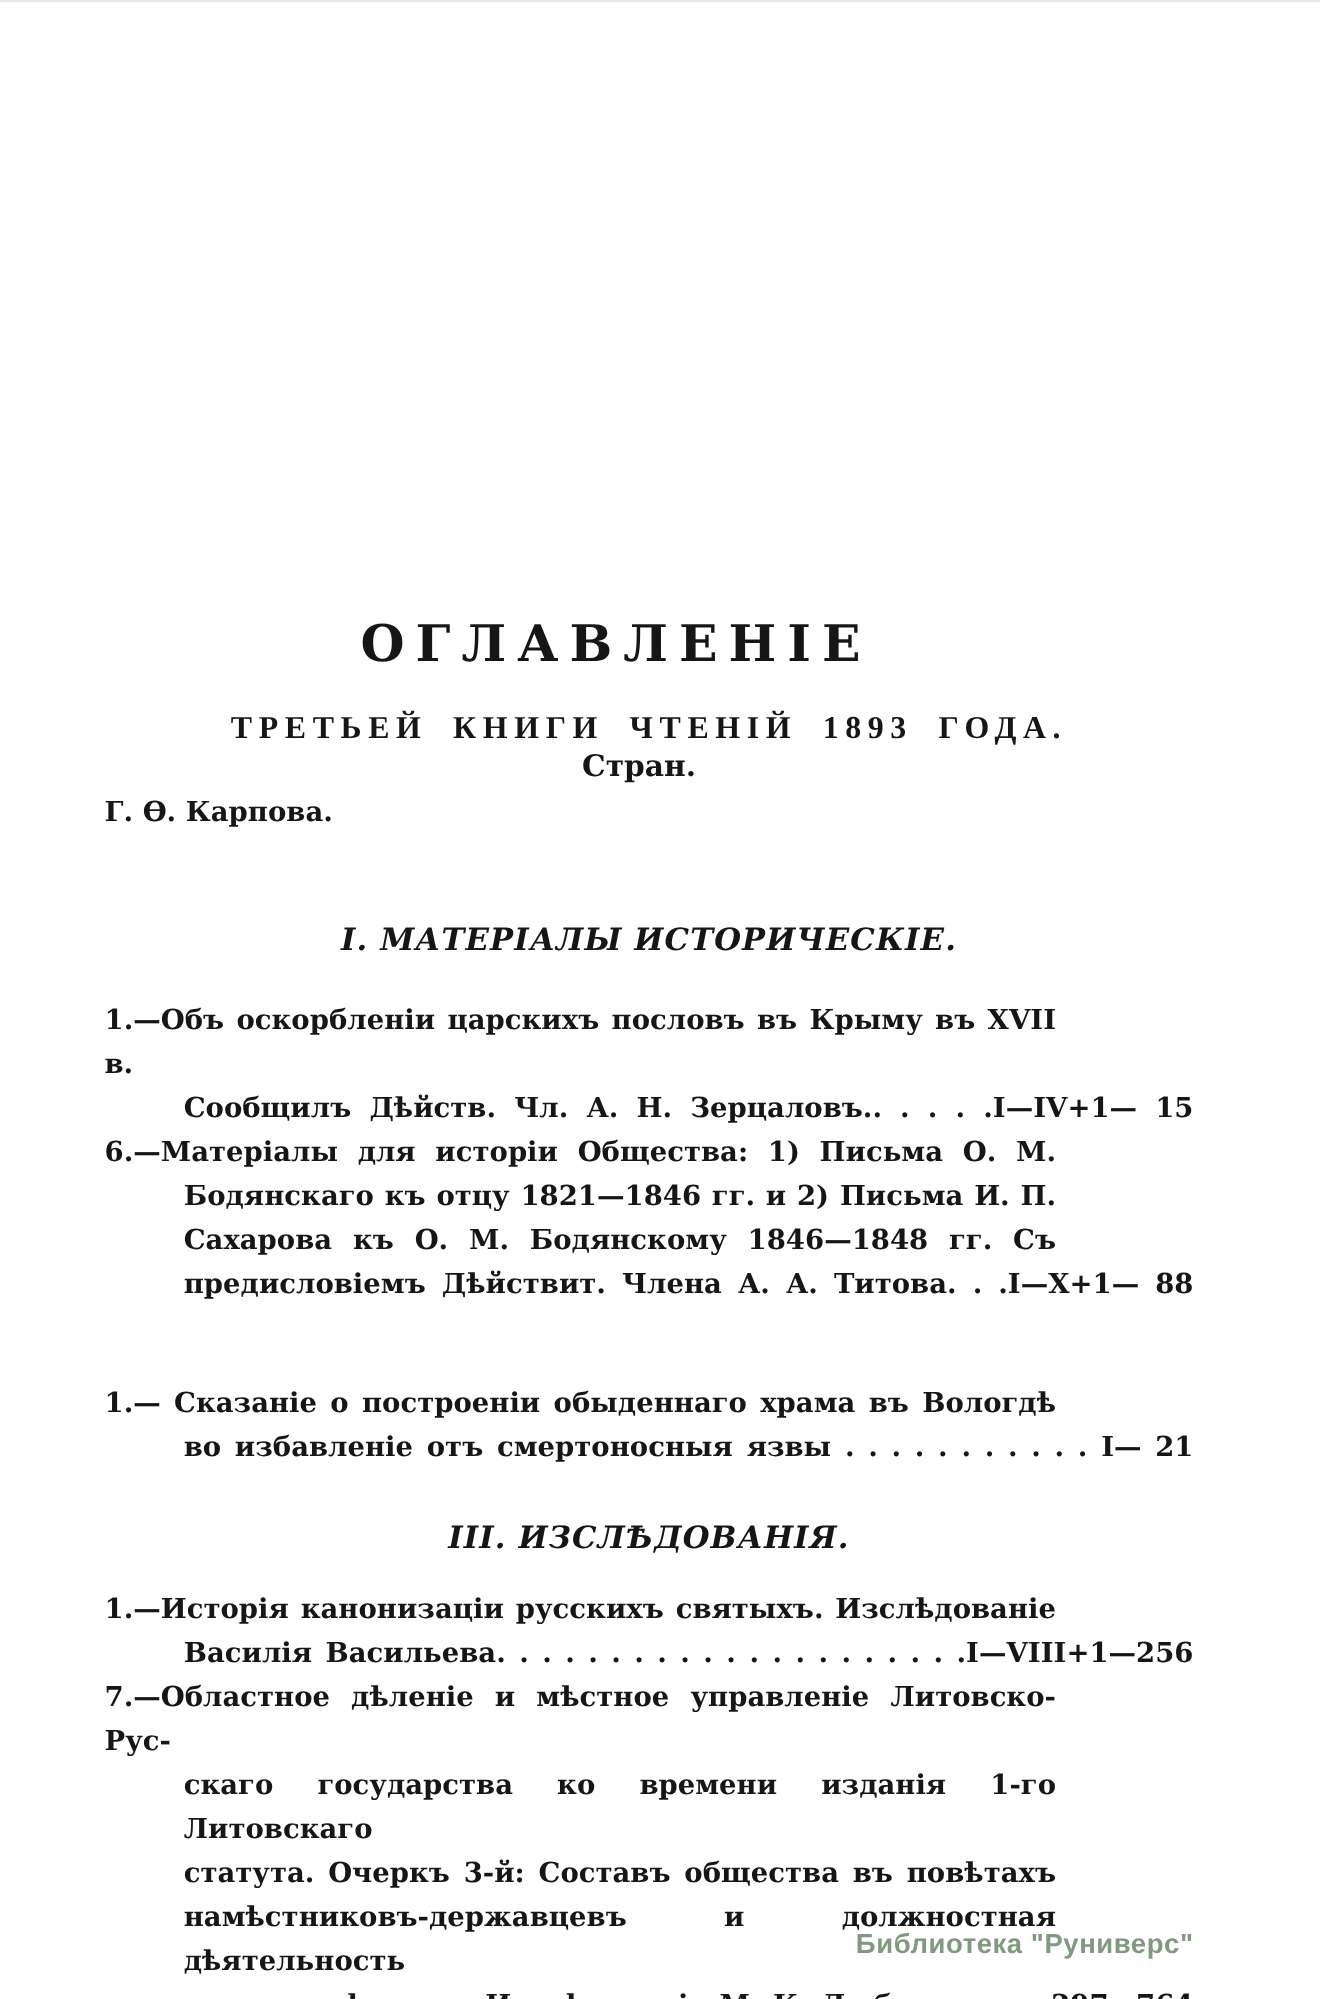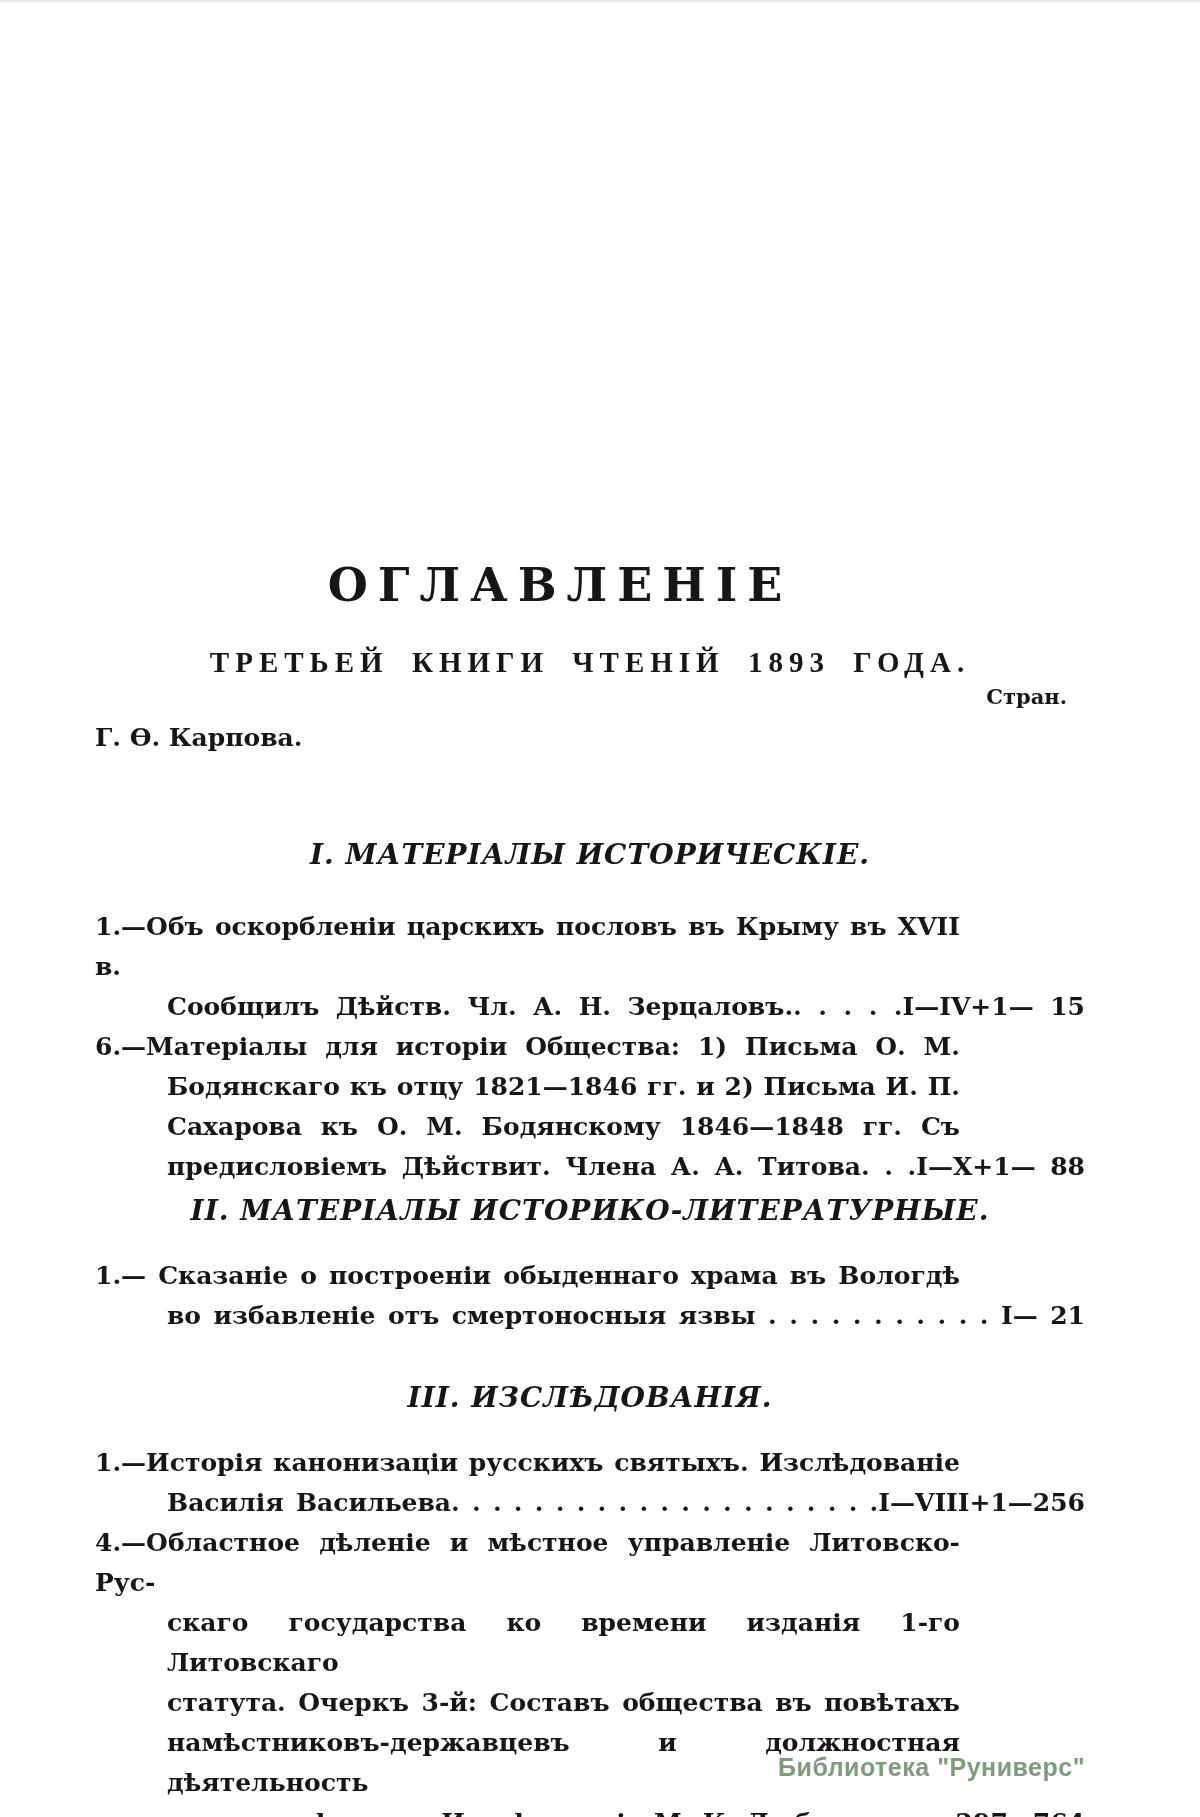--- a/index.html
+++ b/index.html
@@ -29,22 +29,22 @@
     font-family: Liberation Serif, serif;
     font-weight: bold;
     font-size: 29px;
     letter-spacing: 6px;
     word-spacing: 10px;
     line-height: 40px;
   }
   .stran {
     position: absolute;
     top: 682px; left: 95px; width: 972px;
-    text-align: right;
-    font-size: 21px;
+    text-align: center;
+    font-size: 27px;
     font-weight: bold;
     line-height: 26px;
   }
   .block {
     position: absolute;
     left: 95px; width: 990px;
   }
   .l {
     font-size: 25px;
     font-weight: bold;
@@ -96,33 +96,32 @@
 
   <div class="block" style="top:905px">
     <div class="l just inner">1.—Объ оскорбленіи царскихъ пословъ въ Крыму въ XVII в.</div>
     <div class="l just cont">Сообщилъ Дѣйств. Чл. А. Н. Зерцаловъ.. . . . .I—IV+1— 15</div>
     <div class="l just inner">6.—Матеріалы для исторіи Общества: 1) Письма О. М.</div>
     <div class="l just inner cont">Бодянскаго къ отцу 1821—1846 гг. и 2) Письма И. П.</div>
     <div class="l just inner cont">Сахарова къ О. М. Бодянскому 1846—1848 гг. Съ</div>
     <div class="l just cont">предисловіемъ Дѣйствит. Члена А. А. Титова. . .I—X+1— 88</div>
   </div>
 
-  <div class="sechead" style="top:1189px">II. МАТЕРІАЛЫ ИСТОРИКО-ЛИТЕРАТУРНЫЕ.</div>
 
   <div class="block" style="top:1254px">
     <div class="l just inner">1.— Сказаніе о построеніи обыденнаго храма въ Вологдѣ</div>
     <div class="l just cont">во избавленіе отъ смертоносныя язвы . . .  . . . . . . . .  I— 21</div>
   </div>
 
   <div class="sechead" style="top:1376px">III. ИЗСЛѢДОВАНІЯ.</div>
 
   <div class="block" style="top:1441px">
     <div class="l just inner">1.—Исторія канонизаціи русскихъ святыхъ. Изслѣдованіе</div>
     <div class="l just cont">Василія Васильева. . . . . . . . . . . . . . . . . . . . .I—VIII+1—256</div>
-    <div class="l just inner">4.—Областное дѣленіе и мѣстное управленіе Литовско-Рус-</div>
+    <div class="l just inner">7.—Областное дѣленіе и мѣстное управленіе Литовско-Рус-</div>
     <div class="l just inner cont">скаго государства ко времени изданія 1-го Литовскаго</div>
     <div class="l just inner cont">статута. Очеркъ 3-й: Составъ общества въ повѣтахъ</div>
     <div class="l just inner cont">намѣстниковъ-державцевъ и должностная дѣятельность</div>
     <div class="l just cont">сихъ послѣднихъ. Изслѣдованіе М. К. Любавскаго.. 297—764</div>
   </div>
 
   <div class="watermark">Библиотека "Руниверс"</div>
 
 </div>
 

